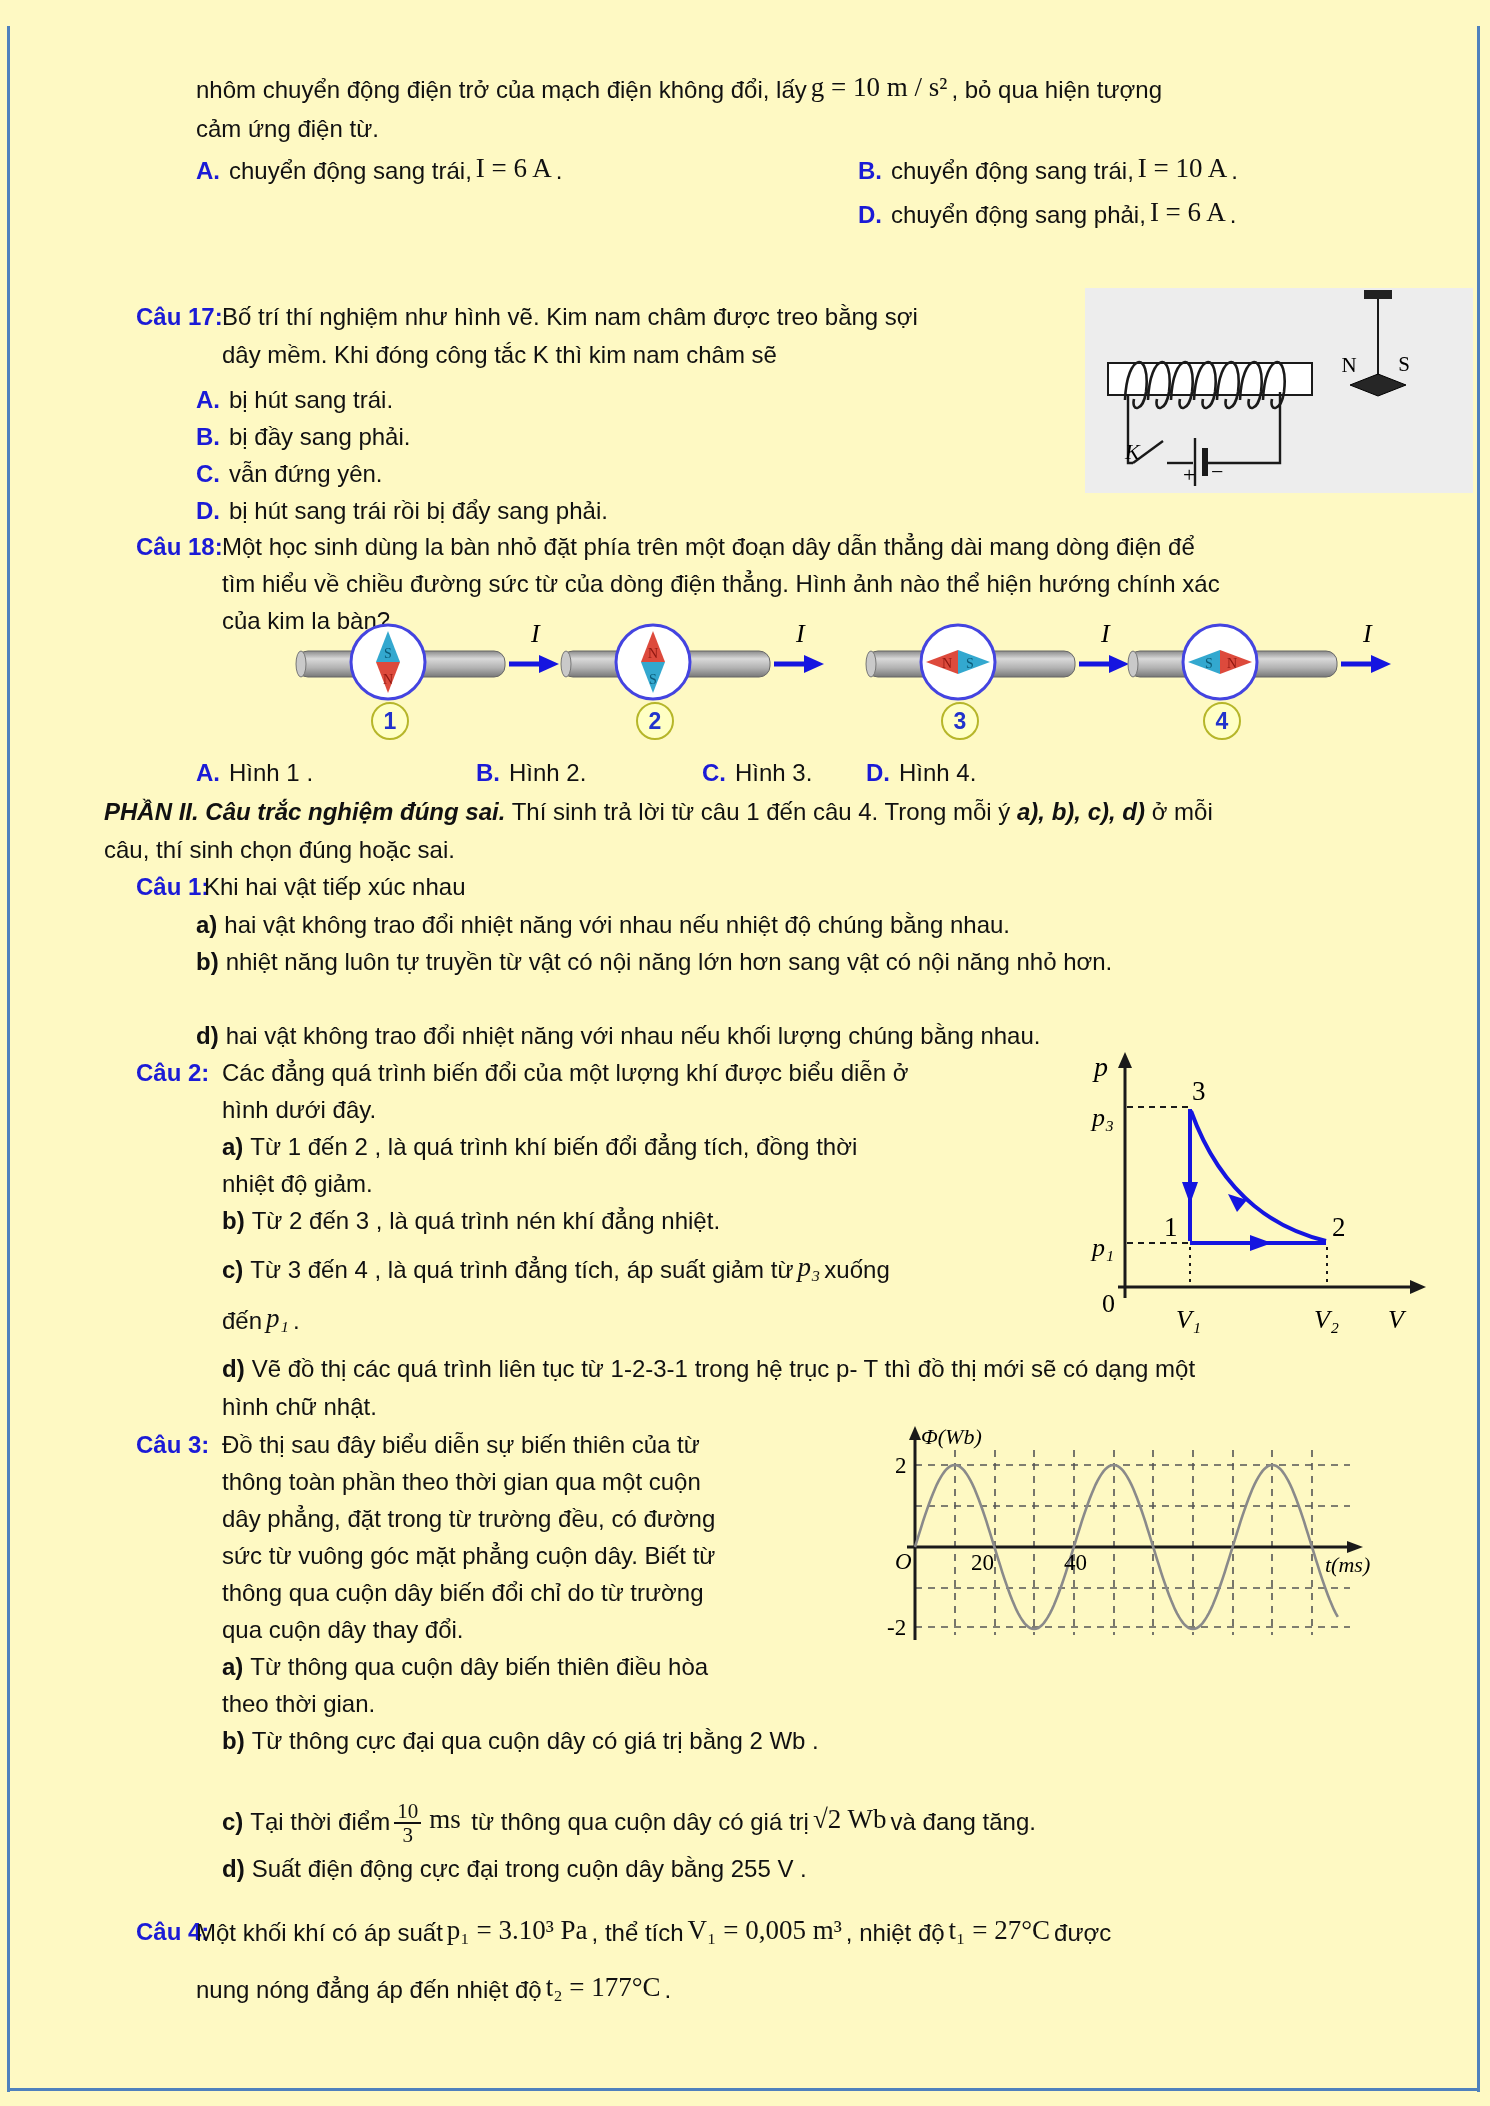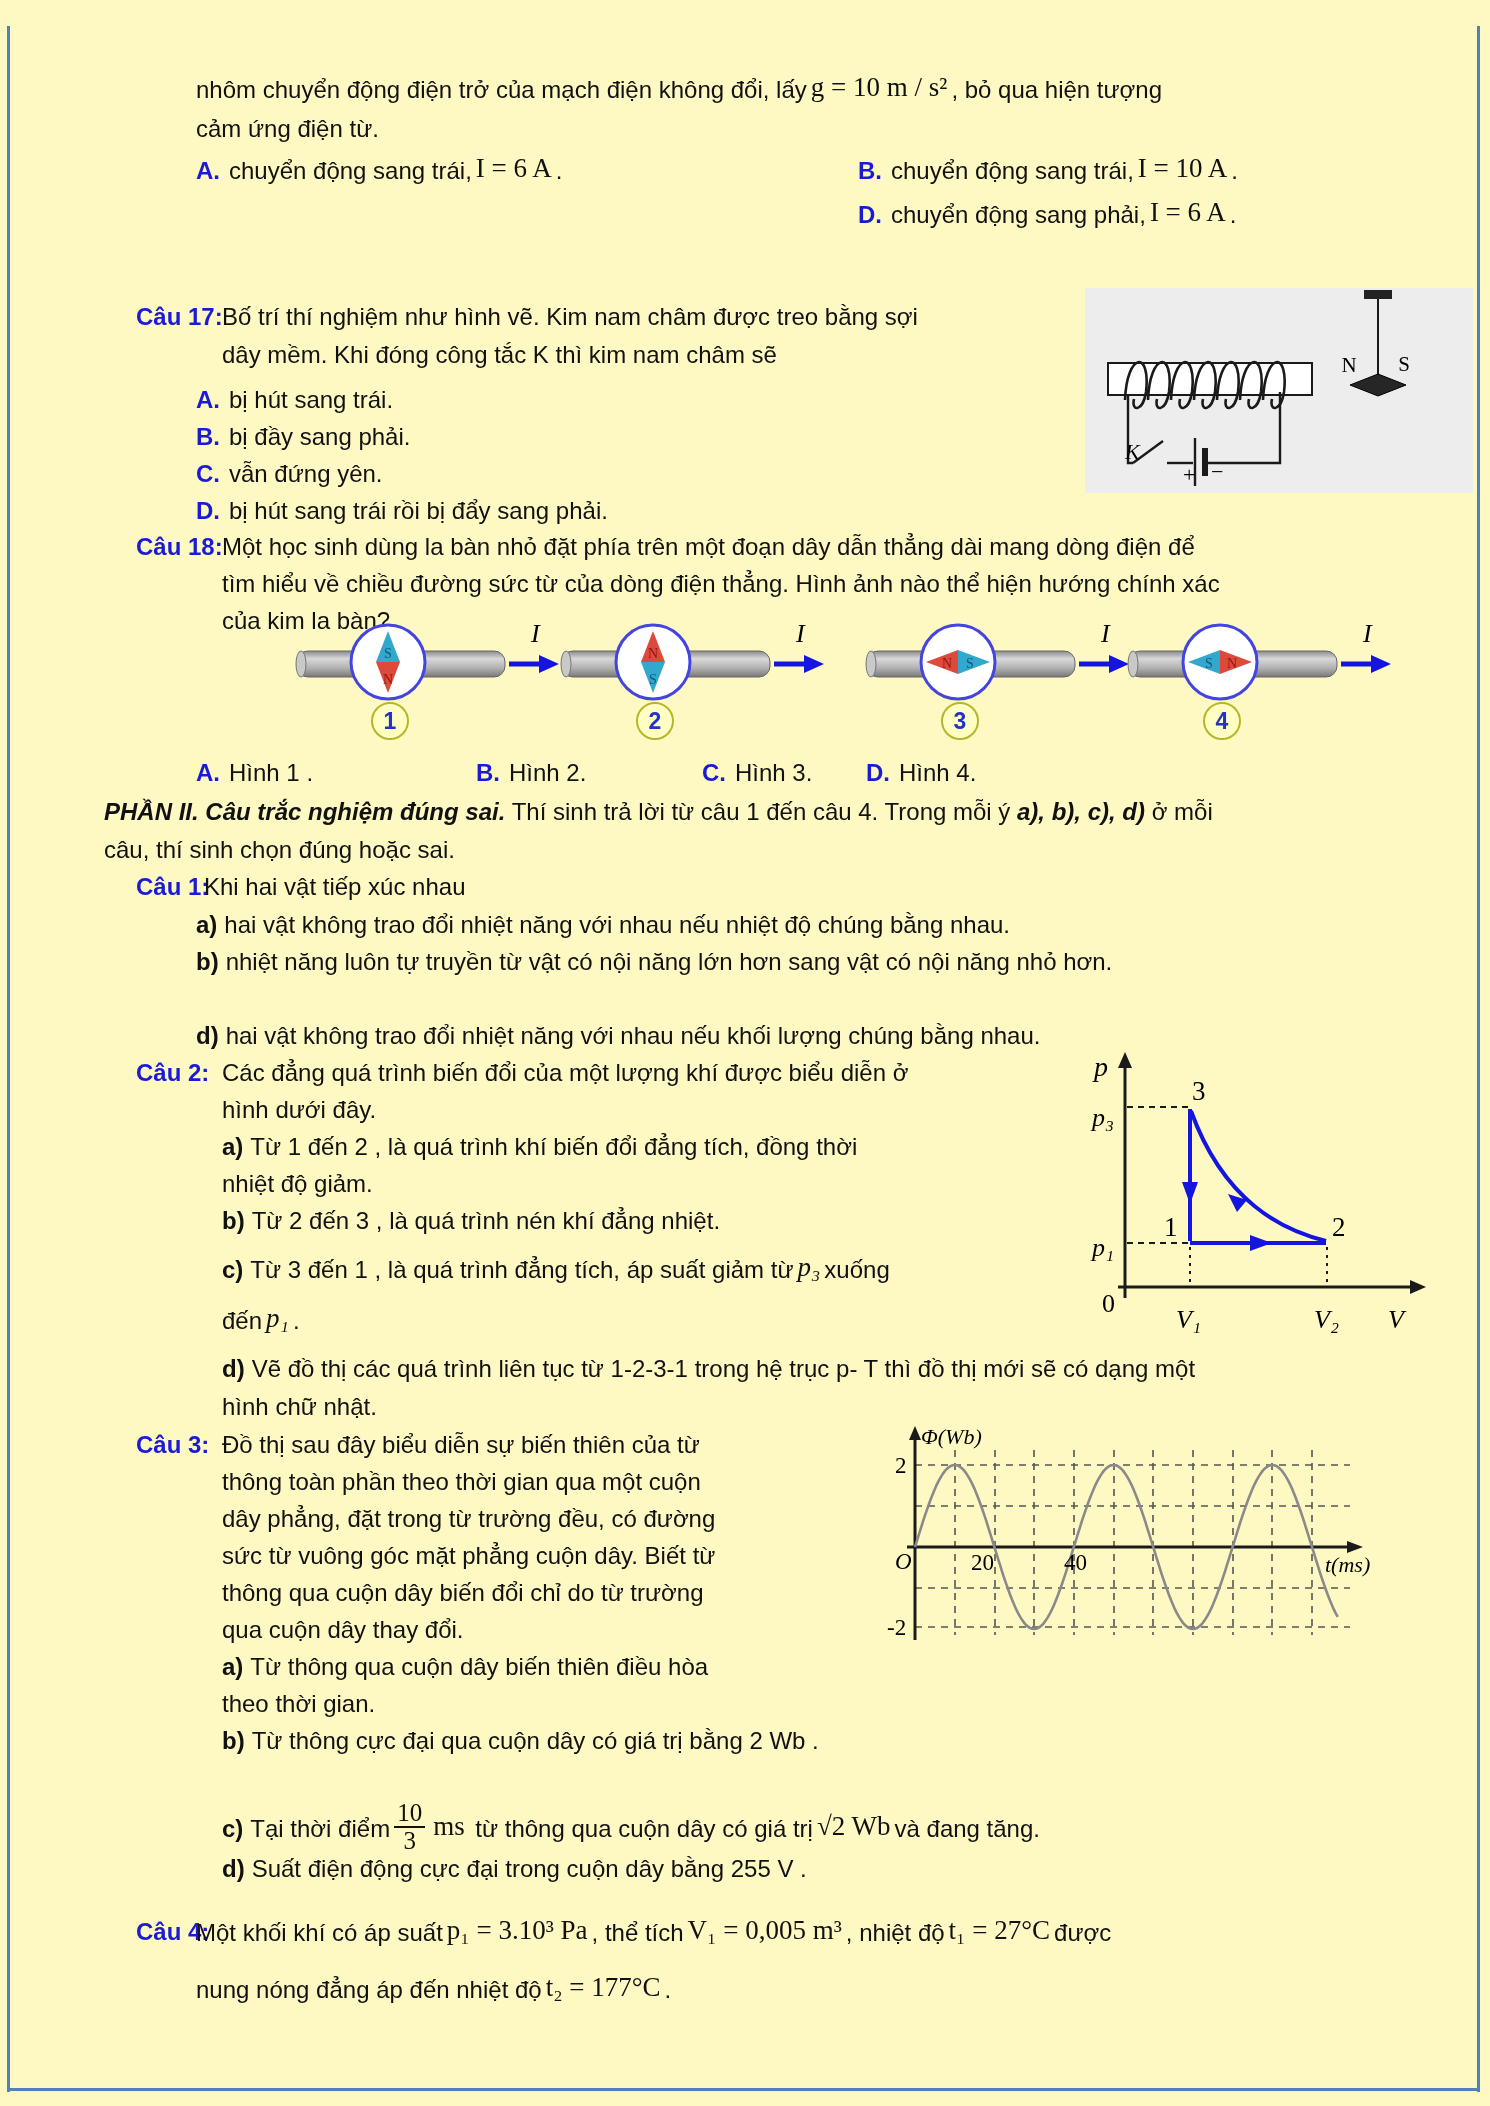--- a/index.html
+++ b/index.html
@@ -11,21 +11,21 @@
   .bopt{font-weight:bold;margin-right:7px;}
   .f{font-family:"Liberation Serif",serif;font-size:27px;position:relative;top:-2px;padding:0 4px;}
   .bold{font-weight:bold;font-style:italic;}
   .border-v{position:absolute;width:3px;background:#4f81bd;top:26px;bottom:14px;}
   .border-h{position:absolute;height:3px;background:#4f81bd;left:7px;right:10px;top:2088px;}
   .figwrap{position:absolute;}
   .badge{position:absolute;width:34px;height:34px;border-radius:50%;background:#ffffc4;
          border:2px solid #b6b62a;color:#2233cc;font-weight:bold;font-size:23px;
          text-align:center;line-height:34px;}
   .frac{display:inline-block;text-align:center;vertical-align:-12px;
-        font-family:"Liberation Serif",serif;font-size:25px;line-height:1.05;margin:0 4px;}
+        font-family:"Liberation Serif",serif;font-size:21px;line-height:1.05;margin:0 4px;}
   .frac .num{display:block;border-bottom:2px solid #111;padding:0 3px;}
   .frac .den{display:block;}
   svg text{font-family:"Liberation Serif",serif;}
   .sf{font-style:italic;}
 </style>
 </head>
 <body>
 
 <div id="page">
 
@@ -191,21 +191,21 @@
   <div class="line" style="top:1056px;left:222px">Các đẳng quá trình biến đổi của một lượng khí được biểu diễn ở</div>
   <div class="line" style="top:1093px;left:222px">hình dưới đây.</div>
   <div class="line" style="top:1130px;left:222px">
     <span class="bopt">a)</span><span>Từ 1 đến 2 , là quá trình khí biến đổi đẳng tích, đồng thời</span>
   </div>
   <div class="line" style="top:1167px;left:222px">nhiệt độ giảm.</div>
   <div class="line" style="top:1204px;left:222px">
     <span class="bopt">b)</span><span>Từ 2 đến 3 , là quá trình nén khí đẳng nhiệt.</span>
   </div>
   <div class="line" style="top:1252px;left:222px">
-    <span class="bopt">c)</span><span>Từ 3 đến 1 , là quá trình đẳng tích, áp suất giảm từ</span><span class="f sf">p₃</span><span>xuống</span>
+    <span class="bopt">c)</span><span>Từ 3 đến 4 , là quá trình đẳng tích, áp suất giảm từ</span><span class="f sf">p₃</span><span>xuống</span>
   </div>
   <div class="line" style="top:1303px;left:222px">
     <span>đến</span><span class="f sf">p₁</span><span>.</span>
   </div>
   <div class="line" style="top:1352px;left:222px">
     <span class="bopt">d)</span><span>Vẽ đồ thị các quá trình liên tục từ 1-2-3-1 trong hệ trục p- T thì đồ thị mới sẽ có dạng một</span>
   </div>
   <div class="line" style="top:1390px;left:222px">hình chữ nhật.</div>
 
   <svg class="figwrap" style="left:1090px;top:1048px" width="340" height="300" viewBox="0 0 340 300">

